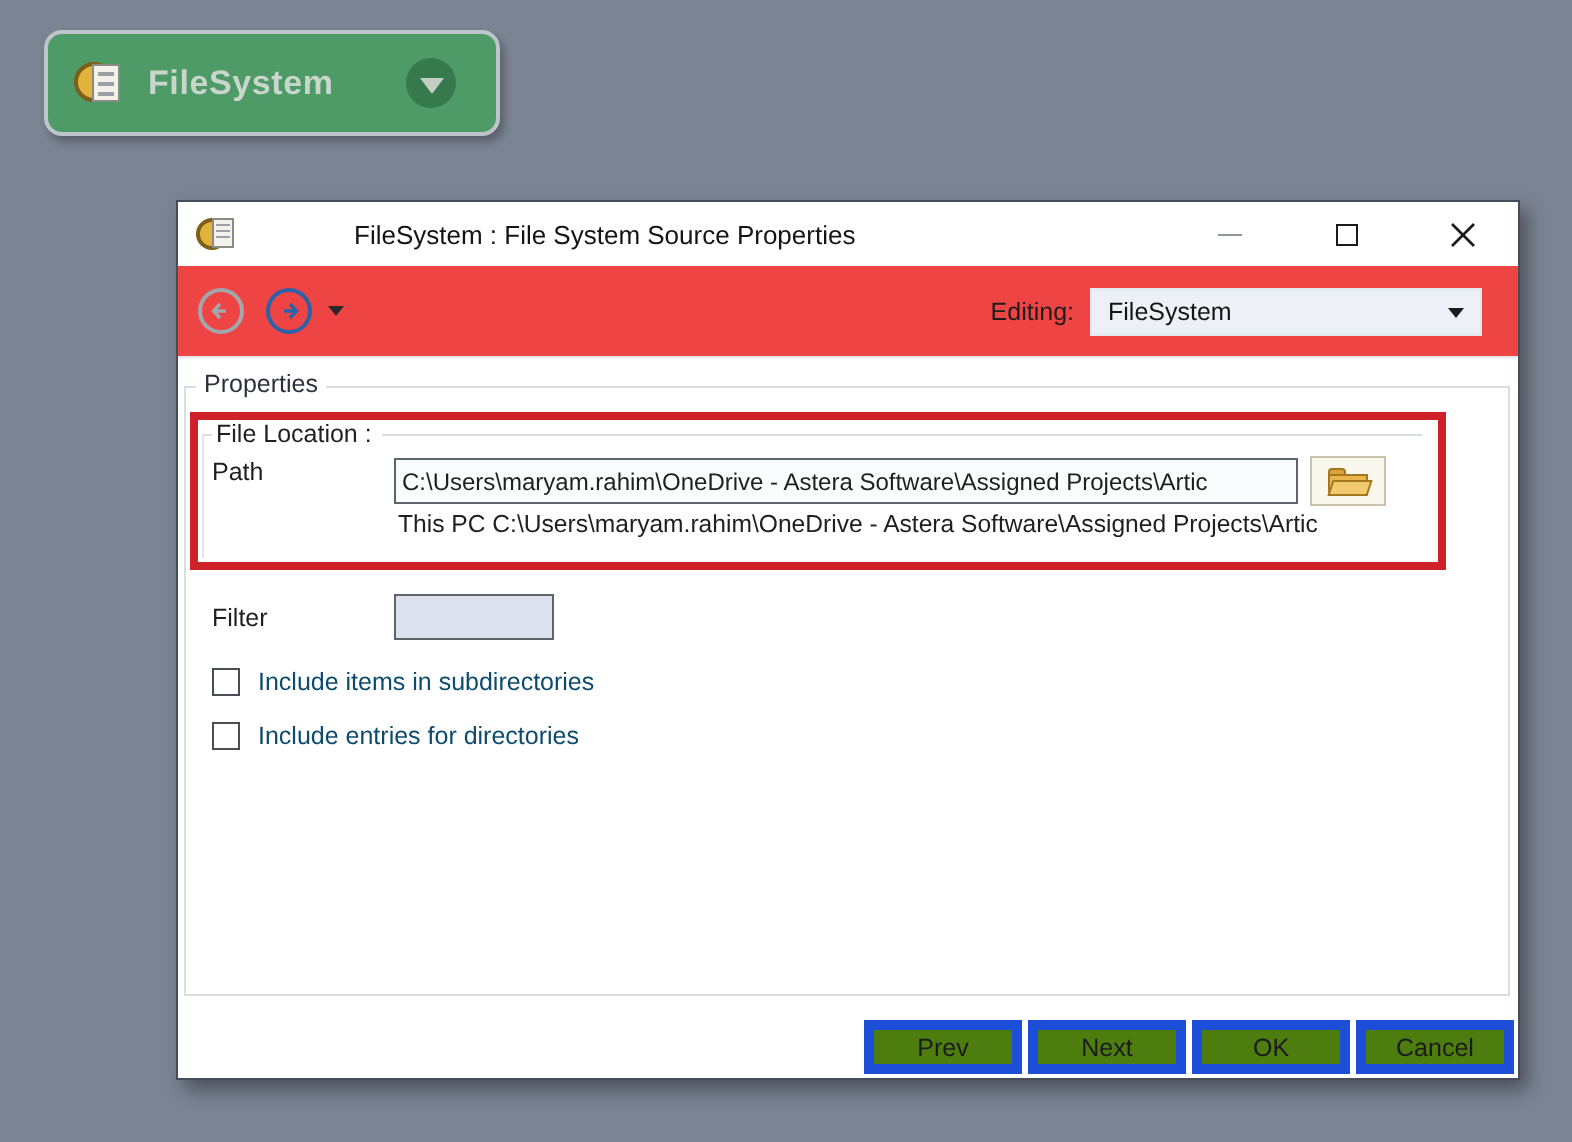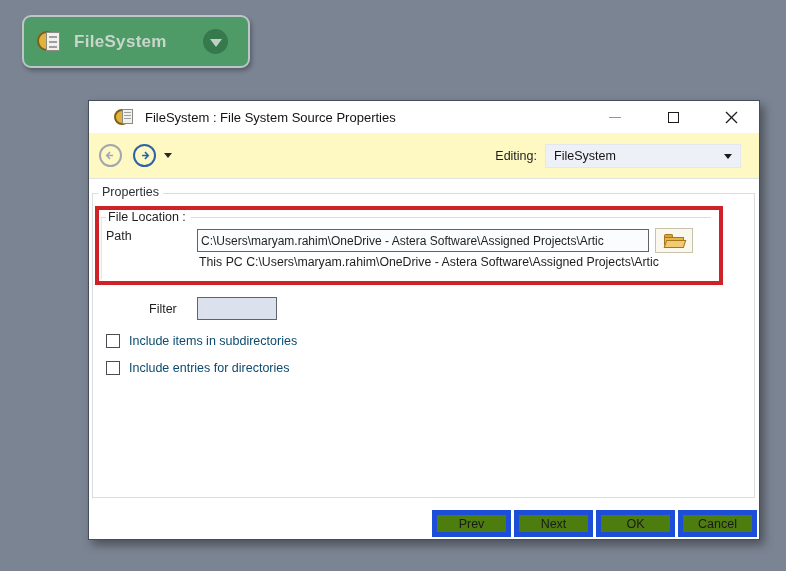--- a/index.html
+++ b/index.html
@@ -48,41 +48,41 @@
   
   .dialog {
     position:absolute; left:88px; top:100px; width:672px; height:440px;
     background:#fff; border:1px solid #474d56;
     box-shadow:4px 5px 9px rgba(0,0,0,.38);
   }
 
   
   .titlebar {
     position:absolute; left:0; top:0; right:0; height:32px; background:#fff;
-    display:flex; align-items:center; padding-left:25px;
+    display:flex; align-items:center; padding-left:9px;gap:48px;
   }
   .app-icon { position:relative; width:22px; height:22px; flex:0 0 auto; }
   .app-icon .ring {
     position:absolute; left:0; top:3px; width:16px; height:16px; border-radius:50%;
     background:#e2b33c; border:2px solid #7e5f17;
   }
   .app-icon .doc { left:8px; top:3px; width:11px; height:15px; }
   .app-icon .doc i { margin:2px 1px 0 1px; height:1px; }
   .dialog-title { font-size:13px; color:#141414; margin-left:9px; white-space:nowrap; }
   .win-controls {
     position:absolute; right:6px; top:0; height:32px; display:flex; gap:14px;
   }
   .win-btn { width:44px; height:32px; display:flex; align-items:center; justify-content:center; cursor:pointer; }
   .glyph-min { width:12px; height:0; border-top:1px solid #8f969c; }
   .glyph-max { width:11px; height:11px; border:1px solid #1b1b1b; background:#fff; }
 
   
   .toolbar {
     position:absolute; left:0; top:32px; right:0; height:46px;
-    background:#fef9c3; border-bottom:1px solid #e2e4e6;
+    background:#ef4444; border-bottom:1px solid #e2e4e6;
     display:flex; align-items:center; padding:0 10px;
   }
   .nav-circle {
     width:23px; height:23px; border-radius:50%;
     display:flex; align-items:center; justify-content:center; cursor:pointer;
     background:transparent;
   }
   .nav-back { border:2px solid #a0a7ad; margin-left:0; }
   .nav-fwd  { border:2px solid #2d62a8; margin-left:11px; }
   .fwd-caret {
@@ -151,21 +151,21 @@
   }
   .folder-icon .front {
     position:absolute; left:1px; top:6px; width:20px; height:8px; background:#f2cb71;
     border:1px solid #a5771c; transform:skewX(-18deg);
   }
   .resolved-path {
     position:absolute; left:110px; top:154px; width:556px;
     font-size:12.3px; color:#1f1f1f; white-space:nowrap; overflow:hidden;
   }
 
-  .filter-label { position:absolute; left:17px; top:201px; font-size:12.5px; color:#1f1f1f;margin-left:43px; }
+  .filter-label { position:absolute; left:17px; top:201px; font-size:12.5px; color:#1f1f1f; }
   .filter-input {
     position:absolute; left:108px; top:196px; width:80px; height:23px;
     border:1px solid #5f646a; background:#dbe2ed; font-family:"Liberation Sans",sans-serif;
     font-size:12px; color:#1f1f1f; padding:0 3px;
   }
 
   .check-row { position:absolute; left:17px; display:flex; align-items:center; cursor:pointer; }
   .check-row.r1 { top:233px; }
   .check-row.r2 { top:260px; }
   .checkbox {

